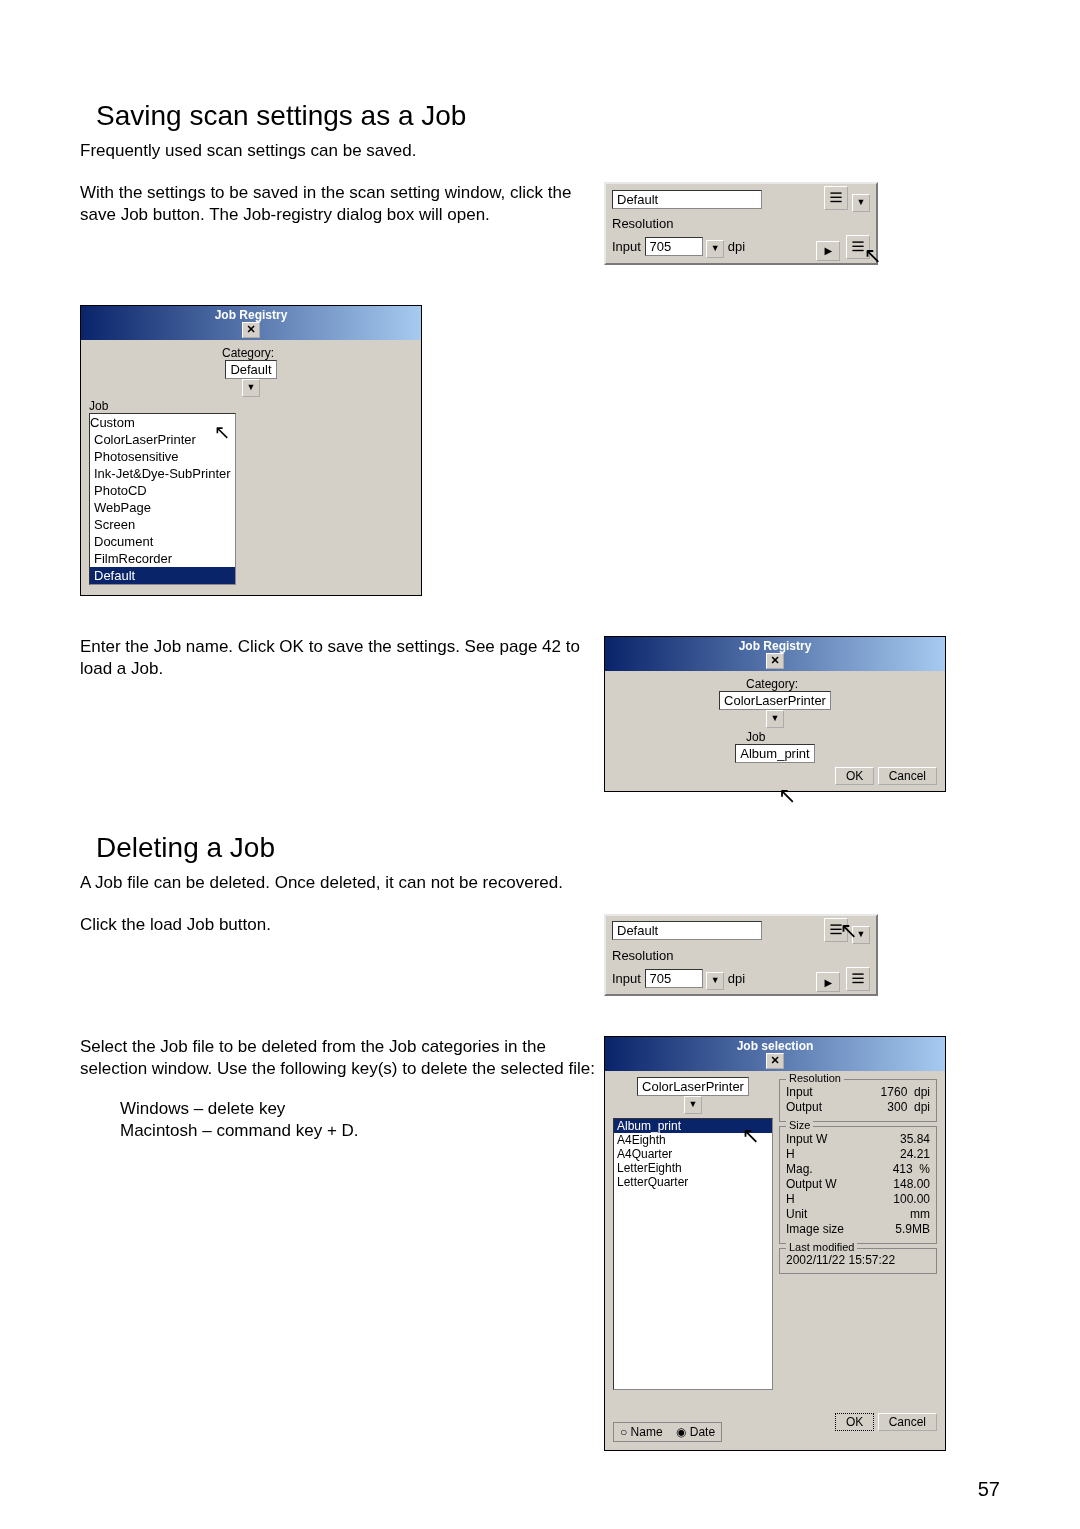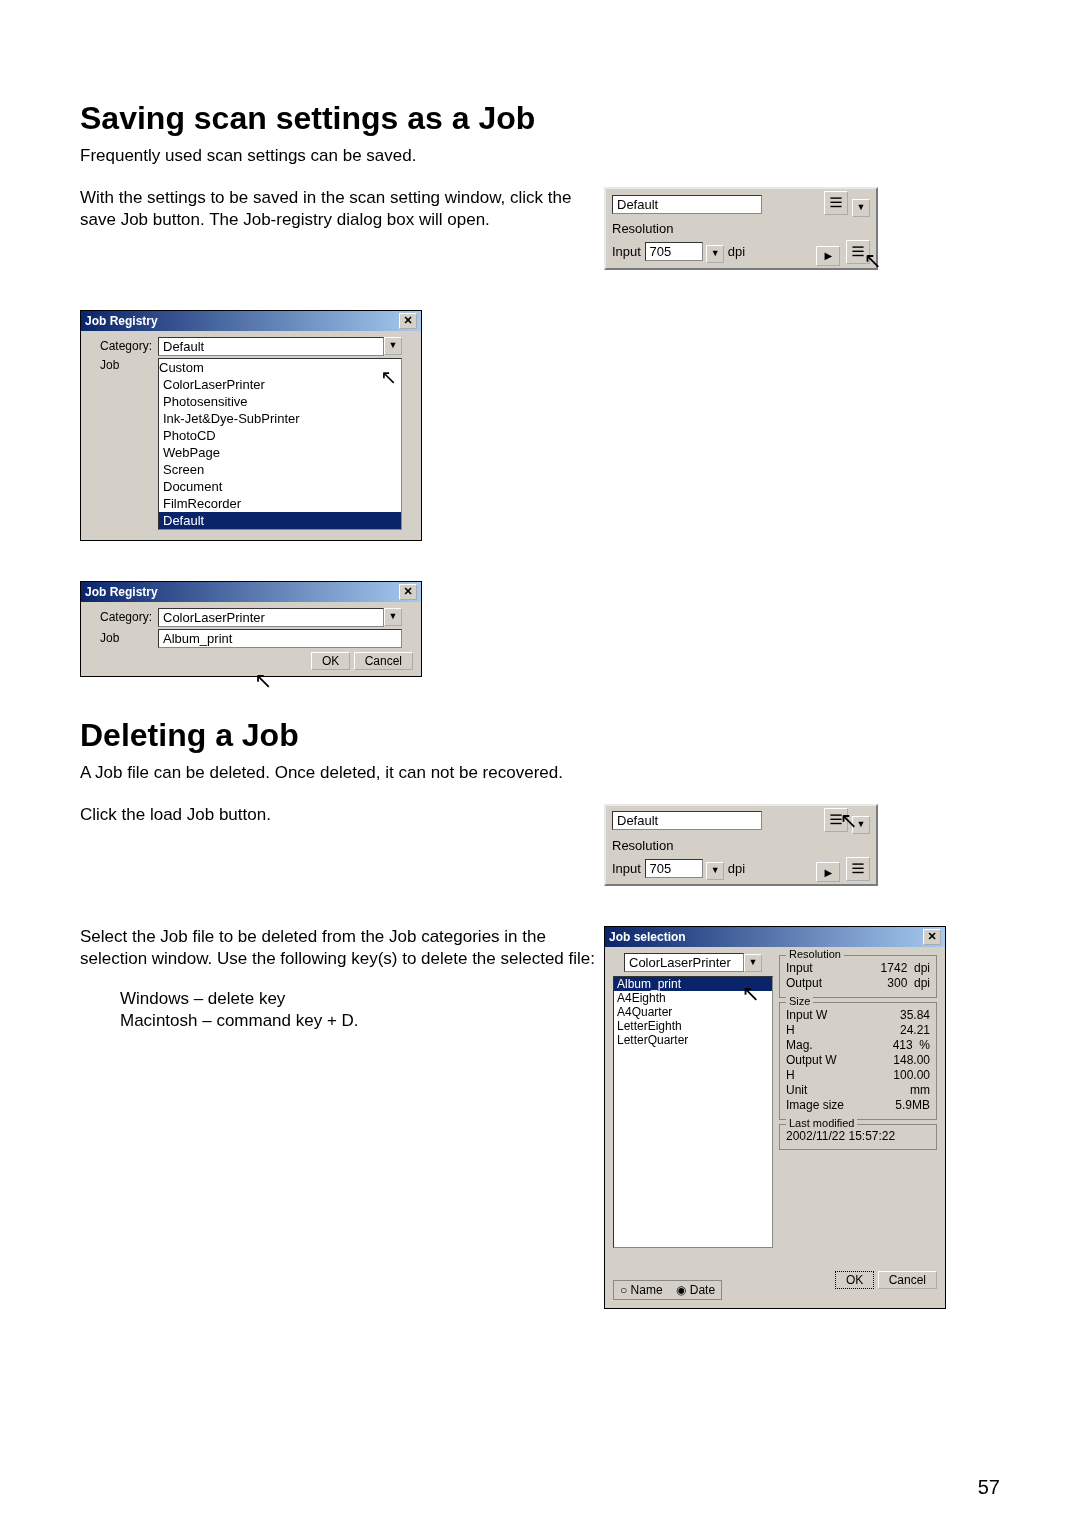--- a/index.html
+++ b/index.html
@@ -10,23 +10,23 @@
     color: #000;
     width: 1080px;
   }
   .page {
     padding: 60px 80px 40px 80px;
     position: relative;
     min-height: 1529px;
     box-sizing: border-box;
   }
   h2 {
-    font-size: 32px;
-    font-weight: bold;
-    margin: 40px 0 8px 0;
+    font-size: 28px;
+    font-weight: normal;
+    margin: 40px 0 8px 16px;
   }
   p {
     font-size: 17px;
     margin: 4px 0 20px 0;
     line-height: 1.3;
   }
   .row {
     display: flex;
     align-items: flex-start;
     margin-bottom: 40px;
@@ -77,31 +77,31 @@
     display:inline-block;width:16px;height:16px;background:#d4d0c8;
     border:1px outset #fff;text-align:center;font-size:9px;line-height:14px;
   }
   .toolbtn {
     display:inline-flex;align-items:center;justify-content:center;
     width:22px;height:22px;background:#d4d0c8;border:1px outset #fff;margin-left:2px;
   }
   .titlebar {
     background: linear-gradient(to right,#0a246a,#a6caf0);
     color:#fff;font-weight:bold;font-size:12px;
-    padding:2px 4px;display:flex;justify-content:space-between;align-items:center;
+    padding:2px 4px;display:flex;justify-content:space-between;align-items:center;flex-direction:column;
   }
   .winbtn {
     width:16px;height:14px;background:#d4d0c8;border:1px outset #fff;
     color:#000;font-size:11px;line-height:12px;text-align:center;
   }
   .dialog {
     border:1px solid #000;background:#d4d0c8;font-size:12px;width:340px;
   }
   .dialog .body{padding:4px 8px 8px 8px;}
-  .dialog .formrow{display:flex;align-items:center;margin:2px 11px;}
+  .dialog .formrow{display:flex;align-items:center;margin:2px 0;flex-direction:column;}
   .dialog .formrow .flabel{width:58px;}
   .btn {
     background:#d4d0c8;border:1px outset #fff;padding:1px 10px;font-size:12px;min-width:60px;text-align:center;
   }
   .listbox {
     background:#fff;border:1px inset #888;font-size:12px;height:150px;overflow:hidden;
   }
   .listbox .sel{background:#0a246a;color:#fff;}
   .grp {
     border:1px solid #888;margin:4px 0;padding:4px 6px 6px 6px;position:relative;font-size:12px;
@@ -193,20 +193,21 @@
               <div style="padding:1px 4px;background:#0a246a;color:#fff;">Default</div>
               <span class="cursor-arrow" style="right:4px;top:6px;font-size:20px;">↖</span>
             </div>
           </div>
         </div>
       </div>
     </div>
   </div>
 
   <div class="row">
+    <div class="col-text">Enter the Job name. Click OK to save the settings. See page 42 to load a Job.</div>
     <div class="col-img">
       <div class="dialog">
         <div class="titlebar">
           <span>Job Registry</span>
           <span class="winbtn">✕</span>
         </div>
         <div class="body">
           <div class="formrow">
             <span class="flabel">Category:</span>
             <span class="inset" style="flex:1;">ColorLaserPrinter</span>
@@ -300,21 +301,21 @@
               <div style="padding:0 3px;">LetterQuarter</div>
               <span class="cursor-arrow" style="right:12px;top:4px;font-size:22px;">↖</span>
             </div>
           </div>
 
           <div style="flex:1;">
             <div class="grp">
               <span class="grplbl">Resolution</span>
               <div class="kv">
                   <span>Input</span>
-                  <span><span>1742</span>&nbsp;&nbsp;<span>dpi</span></span>
+                  <span><span>1760</span>&nbsp;&nbsp;<span>dpi</span></span>
                 </div>
               <div class="kv">
                   <span>Output</span>
                   <span><span>300</span>&nbsp;&nbsp;<span>dpi</span></span>
                 </div>
             </div>
             <div class="grp">
               <span class="grplbl">Size</span>
               <div class="kv">
                   <span>Input W</span>

